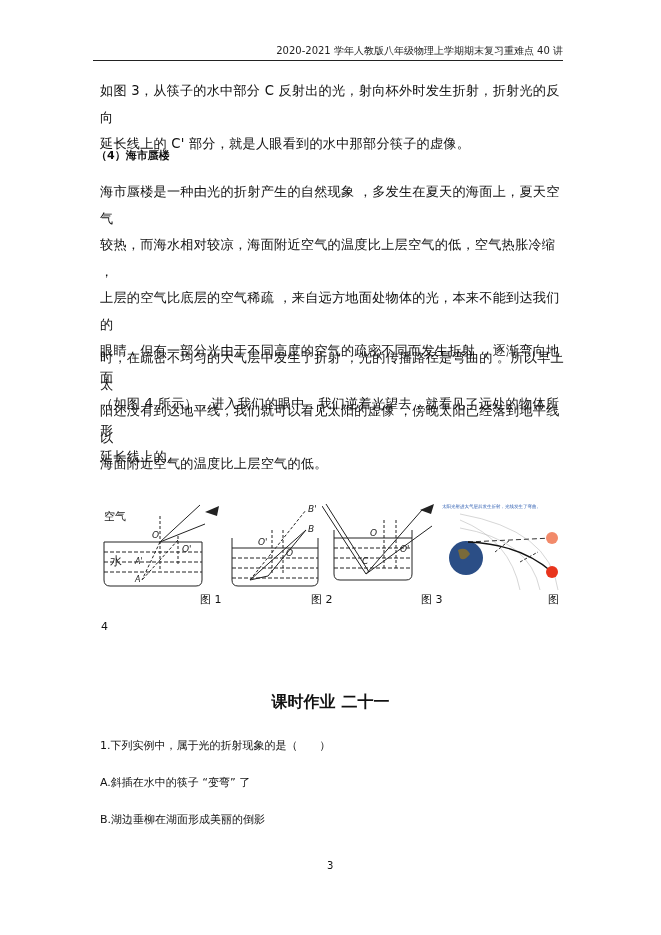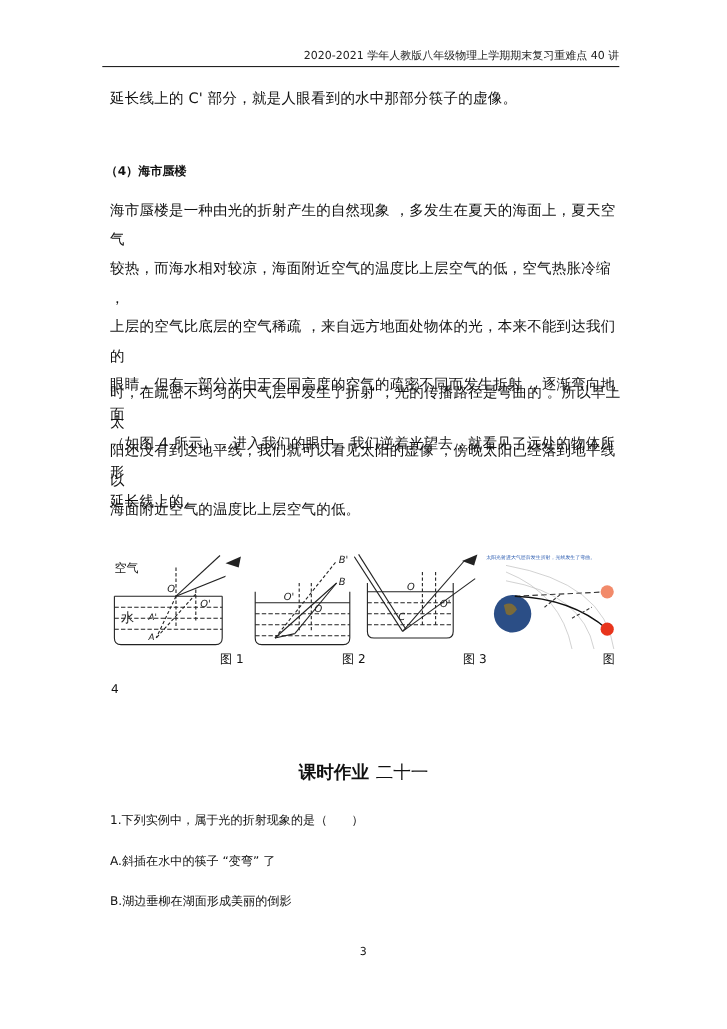--- a/index.html
+++ b/index.html
@@ -12,31 +12,32 @@
   .para { position: absolute; left: 100px; width: 465px; font-size: 13.2px; line-height: 26.5px;
           letter-spacing: 0.2px; color: #111; }
   .para p { margin: 0; }
   .heading4 { position: absolute; left: 96px; top: 148px; font-size: 11px; font-weight: bold; }
   .figs { position: absolute; left: 100px; top: 500px; width: 470px; height: 90px; }
   .fig { position: absolute; top: 0; }
   .caption { position: absolute; top: 592px; font-size: 11px; color: #111; }
   .caption4num { position: absolute; left: 101px; top: 620px; font-size: 11px; }
   .title { position: absolute; left: 0; width: 661px; top: 692px; text-align: center;
            font-size: 16px; font-weight: bold; }
-  .title .suffix { font-weight: normal; margin-left: 6px; }
+  .title .suffix { font-weight: bold; margin-left: 6px; }
   .q { position: absolute; left: 100px; font-size: 11px; color: #111; }
   .pagenum { position: absolute; left: 327px; top: 860px; font-size: 10px; }
 </style>
 </head>
 <body>
 
 <div class="header">2020-2021 学年人教版八年级物理上学期期末复习重难点 40 讲</div>
 <div class="header-rule"></div>
 
 <div class="para" style="top:78px;">
+  <p>如图 3，从筷子的水中部分 C 反射出的光，射向杯外时发生折射，折射光的反向</p>
   <p>延长线上的 C' 部分，就是人眼看到的水中那部分筷子的虚像。</p>
 </div>
 
 <div class="heading4">（4）海市蜃楼</div>
 
 <div class="para" style="top:179px;">
   <p>海市蜃楼是一种由光的折射产生的自然现象 ，多发生在夏天的海面上，夏天空气</p>
   <p>较热，而海水相对较凉，海面附近空气的温度比上层空气的低，空气热胀冷缩 ，</p>
   <p>上层的空气比底层的空气稀疏 ，来自远方地面处物体的光，本来不能到达我们的</p>
   <p>眼睛，但有一部分光由于不同高度的空气的疏密不同而发生折射 ，逐渐弯向地面</p>

